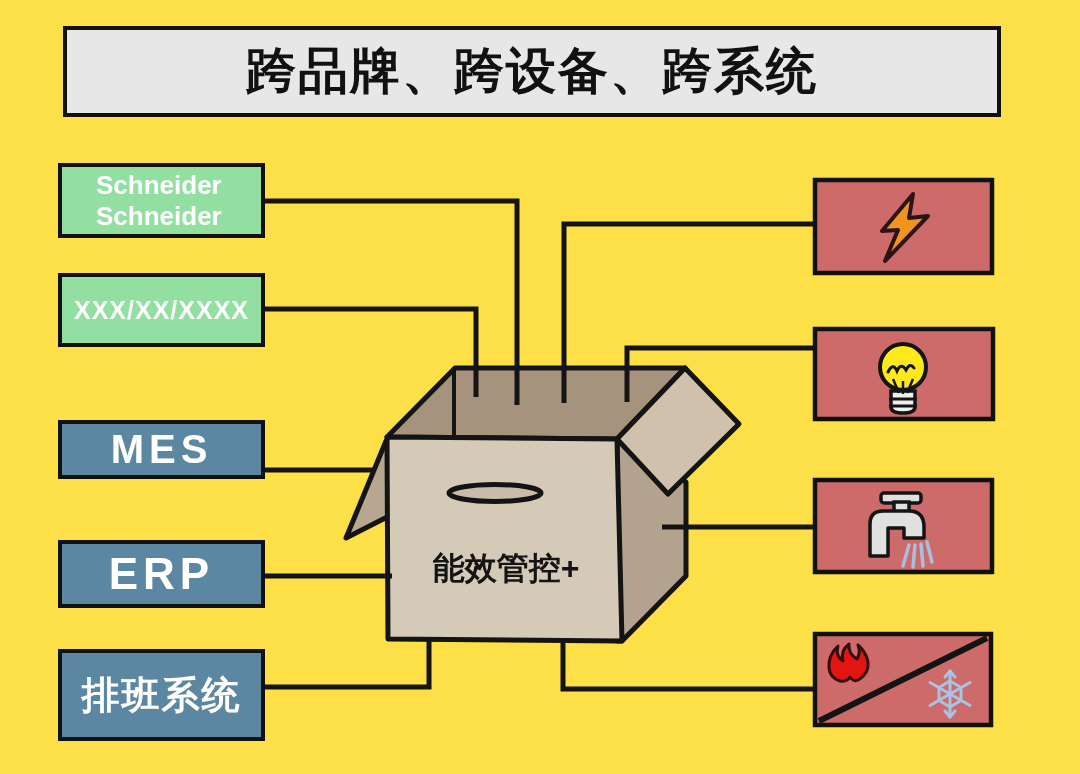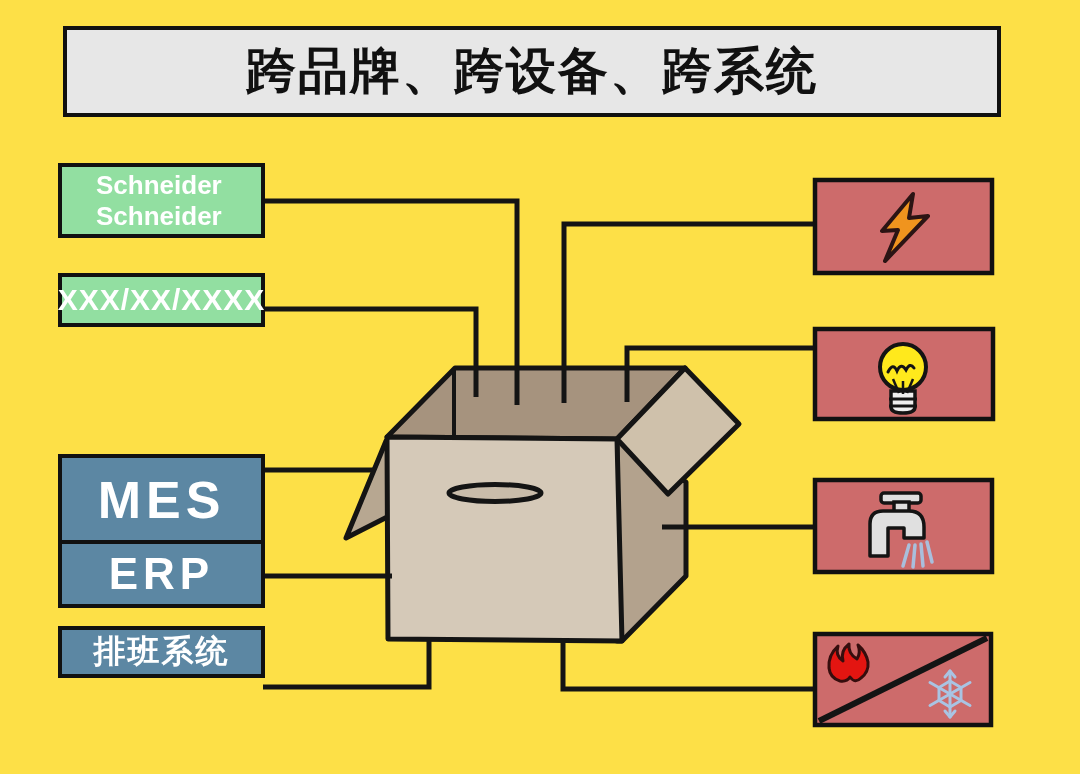--- a/index.html
+++ b/index.html
@@ -8,24 +8,24 @@
   #diagram-svg{position:absolute;left:0;top:0;width:1080px;height:774px;}
   .abs{position:absolute;box-sizing:border-box;}
   .titlebar{left:63px;top:26px;width:938px;height:91px;background:#E7E7E7;border:4px solid #111111;
             display:flex;align-items:center;justify-content:center;}
   .titlebar span{font-size:50px;font-weight:bold;color:#111111;letter-spacing:2px;}
   .lbox{left:58px;width:207px;border:4px solid #111111;display:flex;flex-direction:column;
         align-items:center;justify-content:center;color:#ffffff;font-weight:bold;}
   .green{background:#92DFA1;}
   .blue{background:#5C87A3;}
   .box-schneider{top:163px;height:75px;align-items:flex-start;padding-left:34px;font-size:26px;line-height:31px;}
-  .box-xxx{top:273px;height:54px;font-size:30px;letter-spacing:1px;}
-  .box-mes{top:454px;height:91px;font-size:52px;letter-spacing:5px;}
+  .box-xxx{top:273px;height:74px;font-size:25px;letter-spacing:1px;}
+  .box-mes{top:420px;height:59px;font-size:40px;letter-spacing:5px;}
   .box-erp{top:540px;height:68px;font-size:44px;letter-spacing:5px;}
-  .box-sched{top:626px;height:52px;font-size:32px;letter-spacing:2px;}
+  .box-sched{top:649px;height:92px;font-size:38px;letter-spacing:2px;}
   .carton-label{left:396px;top:547px;width:220px;text-align:center;font-size:32px;font-weight:bold;color:#141414;}
 </style>
 </head>
 <body>
 
 <div id="canvas">
 
   <svg id="diagram-svg" viewBox="0 0 1080 774">
 
     <g stroke="#141414" stroke-width="5" stroke-linejoin="round">
@@ -114,14 +114,15 @@
   <div class="abs lbox blue box-mes">
     <span>MES</span>
   </div>
   <div class="abs lbox blue box-erp">
     <span>ERP</span>
   </div>
   <div class="abs lbox blue box-sched">
     <span>排班系统</span>
   </div>
 
+  <div class="abs carton-label">能效管控+</div>
 
 </div>
 
 </body></html>

